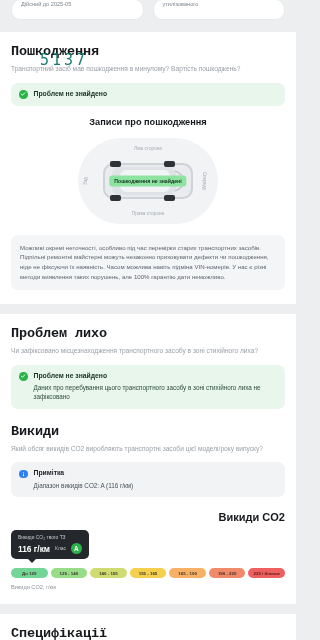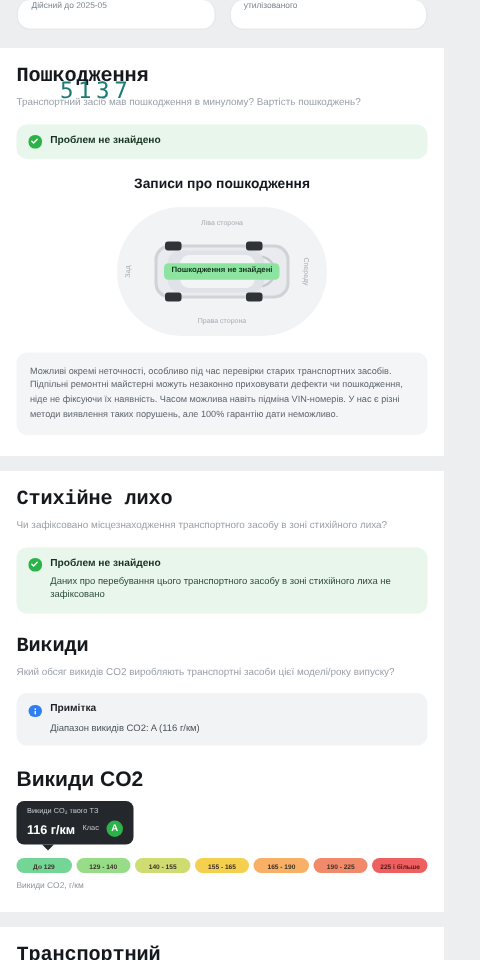--- a/index.html
+++ b/index.html
@@ -286,21 +286,21 @@
         <span class="dmg-badge">Пошкодження не знайдені</span>
       </div>
     </div>
 
     <div class="disclaimer">Можливі окремі неточності, особливо під час перевірки старих транспортних засобів. Підпільні ремонтні майстерні можуть незаконно приховувати дефекти чи пошкодження, ніде не фіксуючи їх наявність. Часом можлива навіть підміна VIN-номерів. У нас є різні методи виявлення таких порушень, але 100% гарантію дати неможливо.</div>
   </div>
 
   <div class="top-sep" style="height:10px;"></div>
 
   <div class="card" style="border-radius:0;">
-    <div class="sec-title">Стихійне лихо</div>
+    <div class="sec-title">Проблем лихо</div>
     <div class="sec-sub">Чи зафіксовано місцезнаходження транспортного засобу в зоні стихійного лиха?</div>
 
     <div class="banner ok">
       <span class="b-ico ok">
         <svg width="6" height="6" viewBox="0 0 12 12">
             <path d="M2.4 6.2 L4.8 8.6 L9.6 3.6" fill="none" stroke="#ffffff" stroke-width="1.8" stroke-linecap="round" stroke-linejoin="round"></path>
           </svg>
       </span>
       <div class="b-body">
         <div class="b-title">Проблем не знайдено</div>
@@ -319,21 +319,21 @@
             <rect x="5.2" y="4.9" width="1.6" height="4.3" rx="0.8" fill="#fff"></rect>
           </svg>
       </span>
       <div class="b-body">
         <div class="b-title">Примітка</div>
         <div class="b-desc">Діапазон викидів CO2: A (116 г/км)</div>
       </div>
     </div>
 
     
-    <div class="sub-title" style="margin-top:14px;font-size:14px;">Викиди CO2</div>
+    <div class="sub-title" style="margin-top:14px;font-size:11px;text-align:right;">Викиди CO2</div>
 
     <div class="co2-tip">
       <div class="co2-tip-cap">Викиди CO₂ твого ТЗ</div>
       <div class="co2-tip-row">
         <span class="co2-tip-val">116 г/км</span>
         <span class="co2-tip-cls">Клас</span>
         <span class="co2-badge">A</span>
       </div>
     </div>
 
@@ -345,18 +345,18 @@
         <div class="co2-seg" style="background: rgb(247, 176, 102);">165 - 190</div>
         <div class="co2-seg" style="background: rgb(240, 138, 106);">190 - 225</div>
         <div class="co2-seg" style="background: rgb(238, 95, 95); color: rgb(90, 20, 20);">225 і більше</div>
       </div>
     <div class="co2-axis">Викиди CO2, г/км</div>
   </div>
 
   <div class="top-sep" style="height:10px;"></div>
 
   <div class="card" style="border-radius:0;padding-bottom:10px;">
-    <div class="sec-title">Транспортний</div>
+    <div class="sec-title">Специфікації</div>
 
   </div>
 
   <div class="ghost">5137</div>
 </div>
 
 </body></html>

